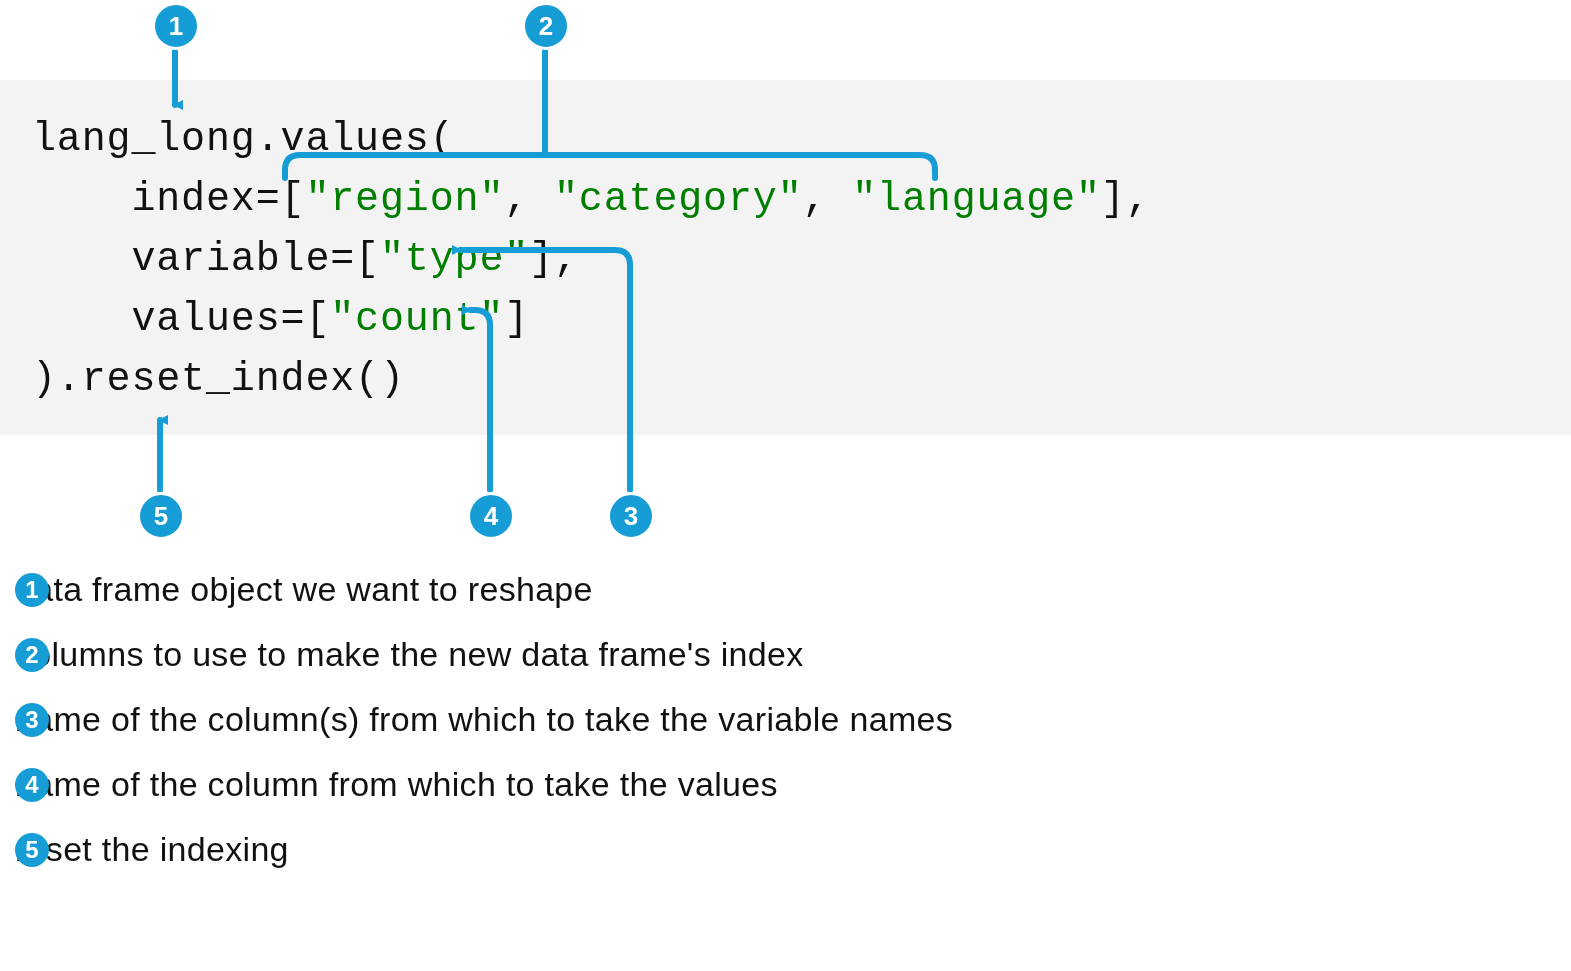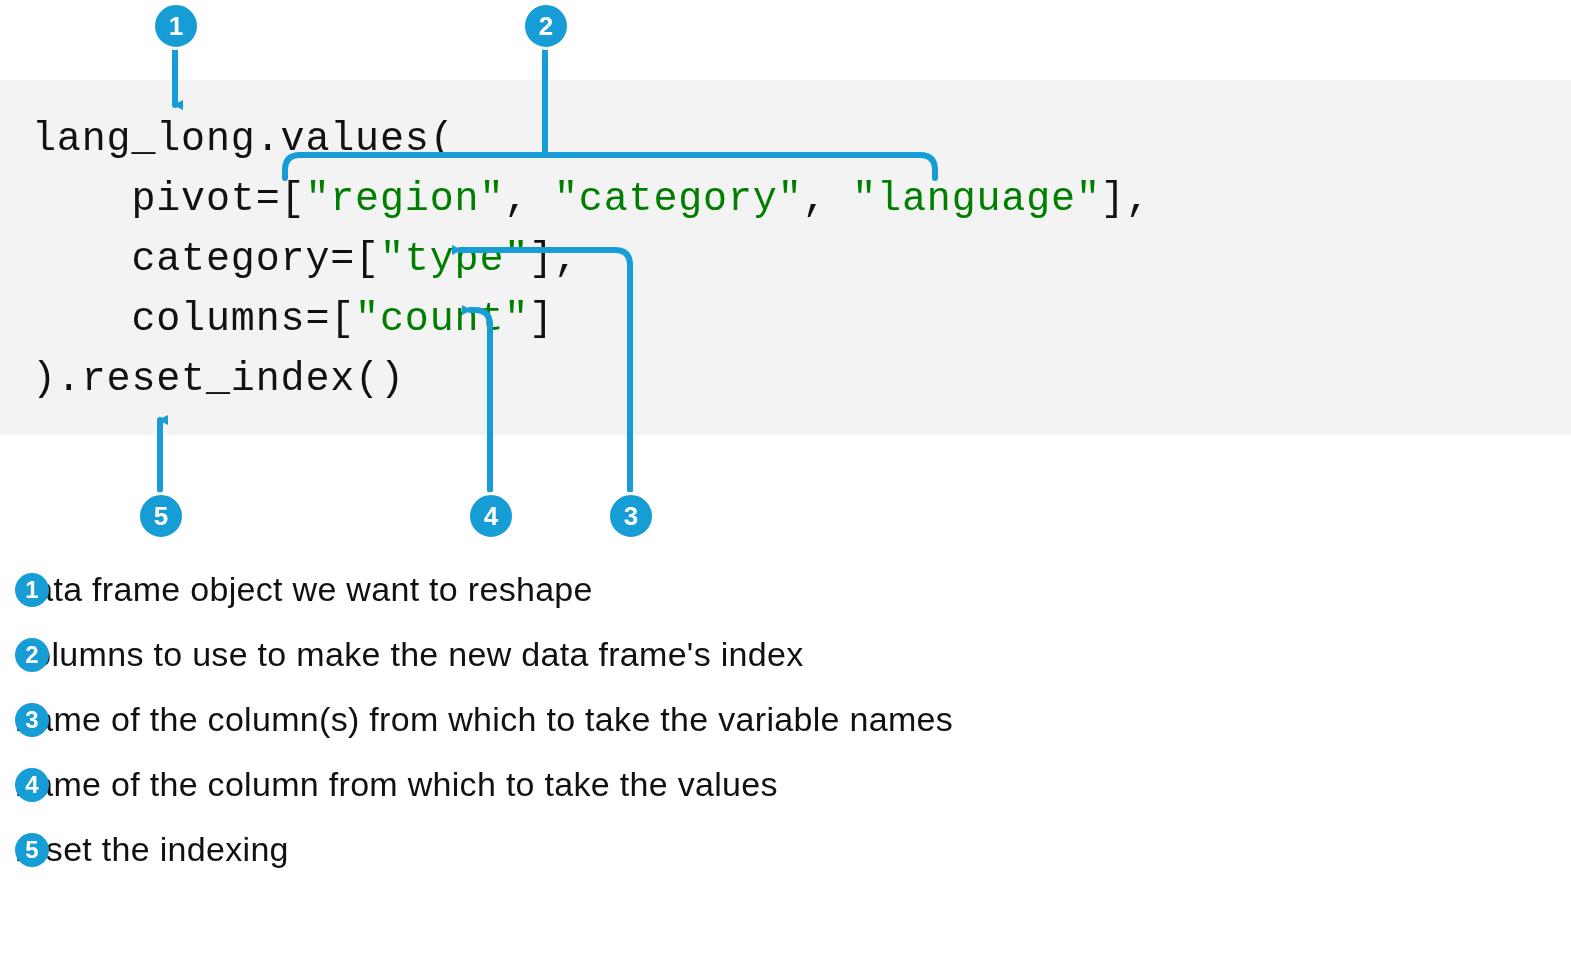--- a/index.html
+++ b/index.html
@@ -85,23 +85,23 @@
   }
 </style>
 </head>
 <body>
 
 <div class="canvas">
 
   <div class="codebox"></div>
 
   <div class="code"><span>lang_long.values(</span>
-<span>    pivot=[</span><span class="str">"region"</span><span>, </span><span class="str">"category"</span><span>, </span><span class="str">"language"</span><span>],</span>
-<span>    category=[</span><span class="str">"type"</span><span>],</span>
-<span>    columns=[</span><span class="str">"count"</span><span>]</span>
+<span>    index=[</span><span class="str">"region"</span><span>, </span><span class="str">"category"</span><span>, </span><span class="str">"language"</span><span>],</span>
+<span>    variable=[</span><span class="str">"type"</span><span>],</span>
+<span>    values=[</span><span class="str">"count"</span><span>]</span>
 <span>).reset_index()</span></div>
 
   <svg class="overlay" viewBox="0 0 1571 971">
     <defs>
       <marker id="arrowDown" markerWidth="10" markerHeight="10" refX="5" refY="8" orient="auto" markerUnits="userSpaceOnUse">
         <path d="M0,0 L10,0 L5,10 Z" fill="#179dd6"></path>
       </marker>
       <marker id="arrowUp" markerWidth="10" markerHeight="10" refX="5" refY="2" orient="auto" markerUnits="userSpaceOnUse">
         <path d="M0,10 L10,10 L5,0 Z" fill="#179dd6"></path>
       </marker>

